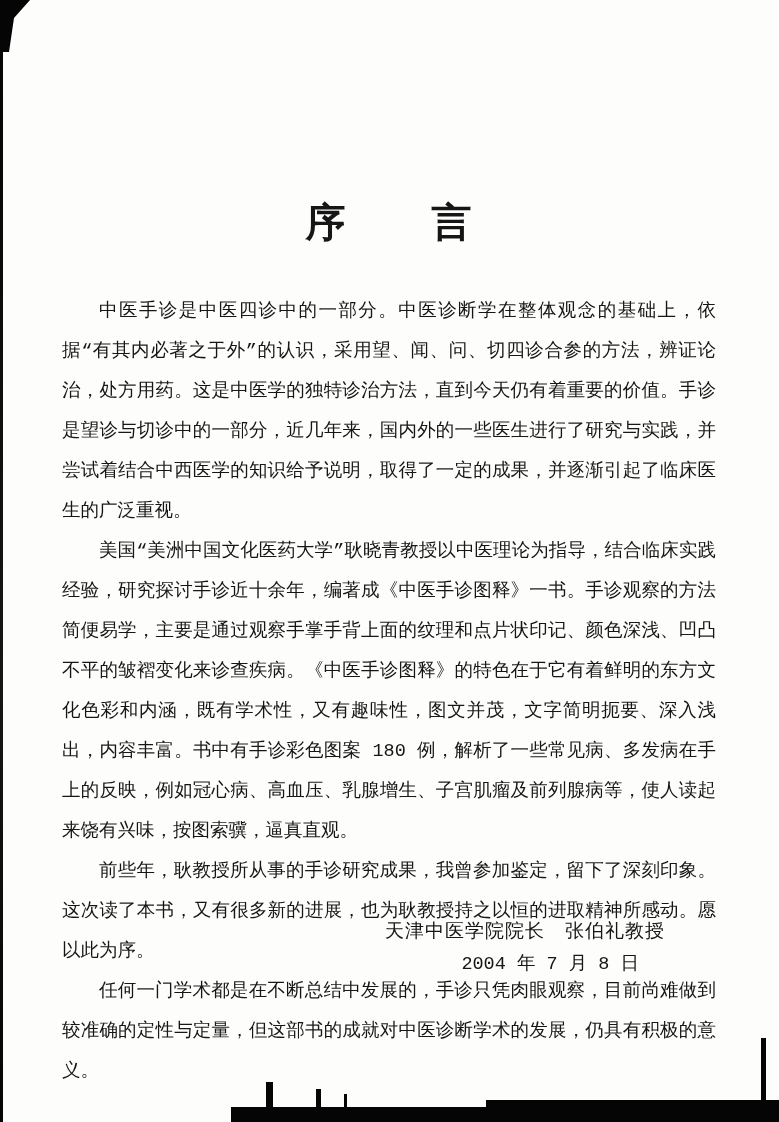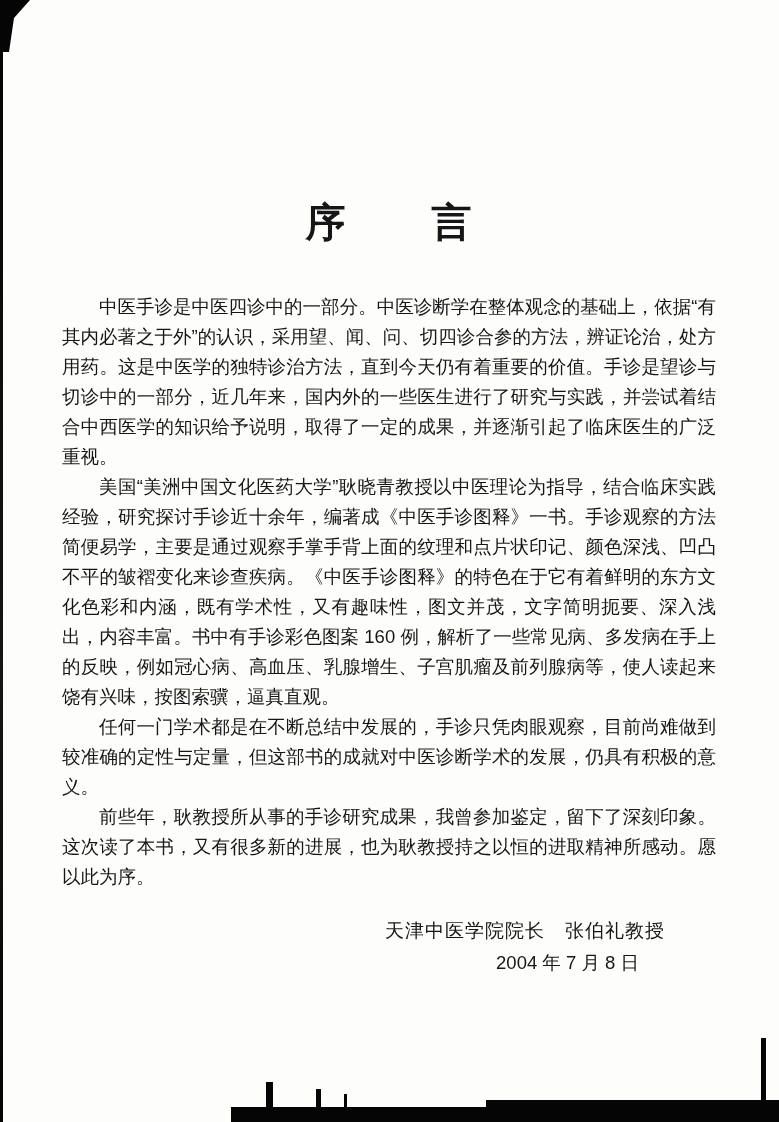--- a/index.html
+++ b/index.html
@@ -6,21 +6,21 @@
     margin: 0;
     padding: 0;
     background: #ffffff;
   }
   .page {
     position: relative;
     width: 779px;
     height: 1122px;
     background: #fdfdfc;
     overflow: hidden;
-    font-family: Liberation Sans, sans-serif;
+    font-family: Liberation Mono, monospace;
     color: #161616;
   }
 
   
   .artifact { position: absolute; background: #050505; }
   .corner-top-left {
     left: 0; top: 0; width: 30px; height: 52px;
     clip-path: polygon(0 0, 30px 0, 14px 18px, 9px 52px, 0 52px);
   }
   .edge-left {
@@ -45,21 +45,21 @@
     font-weight: bold;
     letter-spacing: 2px;
     white-space: pre;
   }
   .body-text {
     position: absolute;
     top: 292px;
     left: 62px;
     width: 654px;
     font-size: 18.5px;
-    line-height: 30px;
+    line-height: 40px;
     text-align: justify;
     text-justify: inter-ideograph;
   }
   .body-text p {
     margin: 0;
     text-indent: 2em;
   }
   .signature {
     position: absolute;
     top: 918px;
@@ -93,21 +93,21 @@
   <div class="artifact bar-bottom"></div>
   <div class="artifact bar-bottom-thick"></div>
   <div class="artifact tick-1"></div>
   <div class="artifact tick-2"></div>
   <div class="artifact tick-3"></div>
 
   <h1 class="title">序　　言</h1>
 
   <div class="body-text">
     <p>中医手诊是中医四诊中的一部分。中医诊断学在整体观念的基础上，依据“有其内必著之于外”的认识，采用望、闻、问、切四诊合参的方法，辨证论治，处方用药。这是中医学的独特诊治方法，直到今天仍有着重要的价值。手诊是望诊与切诊中的一部分，近几年来，国内外的一些医生进行了研究与实践，并尝试着结合中西医学的知识给予说明，取得了一定的成果，并逐渐引起了临床医生的广泛重视。</p>
-    <p>美国“美洲中国文化医药大学”耿晓青教授以中医理论为指导，结合临床实践经验，研究探讨手诊近十余年，编著成《中医手诊图释》一书。手诊观察的方法简便易学，主要是通过观察手掌手背上面的纹理和点片状印记、颜色深浅、凹凸不平的皱褶变化来诊查疾病。《中医手诊图释》的特色在于它有着鲜明的东方文化色彩和内涵，既有学术性，又有趣味性，图文并茂，文字简明扼要、深入浅出，内容丰富。书中有手诊彩色图案 160 例，解析了一些常见病、多发病在手上的反映，例如冠心病、高血压、乳腺增生、子宫肌瘤及前列腺病等，使人读起来饶有兴味，按图索骥，逼真直观。</p>
+    <p>美国“美洲中国文化医药大学”耿晓青教授以中医理论为指导，结合临床实践经验，研究探讨手诊近十余年，编著成《中医手诊图释》一书。手诊观察的方法简便易学，主要是通过观察手掌手背上面的纹理和点片状印记、颜色深浅、凹凸不平的皱褶变化来诊查疾病。《中医手诊图释》的特色在于它有着鲜明的东方文化色彩和内涵，既有学术性，又有趣味性，图文并茂，文字简明扼要、深入浅出，内容丰富。书中有手诊彩色图案 180 例，解析了一些常见病、多发病在手上的反映，例如冠心病、高血压、乳腺增生、子宫肌瘤及前列腺病等，使人读起来饶有兴味，按图索骥，逼真直观。</p>
+    <p>前些年，耿教授所从事的手诊研究成果，我曾参加鉴定，留下了深刻印象。这次读了本书，又有很多新的进展，也为耿教授持之以恒的进取精神所感动。愿以此为序。</p>
     <p>任何一门学术都是在不断总结中发展的，手诊只凭肉眼观察，目前尚难做到较准确的定性与定量，但这部书的成就对中医诊断学术的发展，仍具有积极的意义。</p>
-    <p>前些年，耿教授所从事的手诊研究成果，我曾参加鉴定，留下了深刻印象。这次读了本书，又有很多新的进展，也为耿教授持之以恒的进取精神所感动。愿以此为序。</p>
   </div>
 
   <div class="signature">天津中医学院院长　张伯礼教授</div>
   <div class="date-line">2004 年 7 月 8 日</div>
 
 </div>
 
 </body></html>

